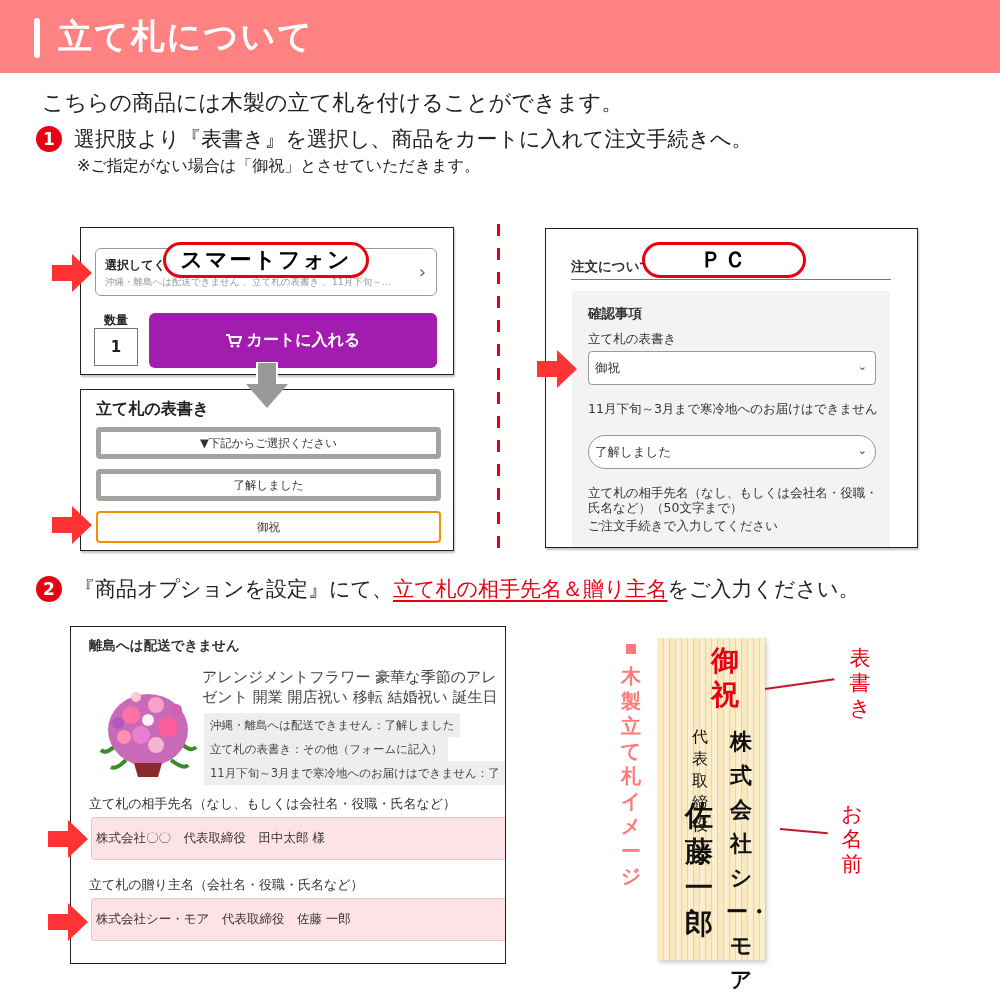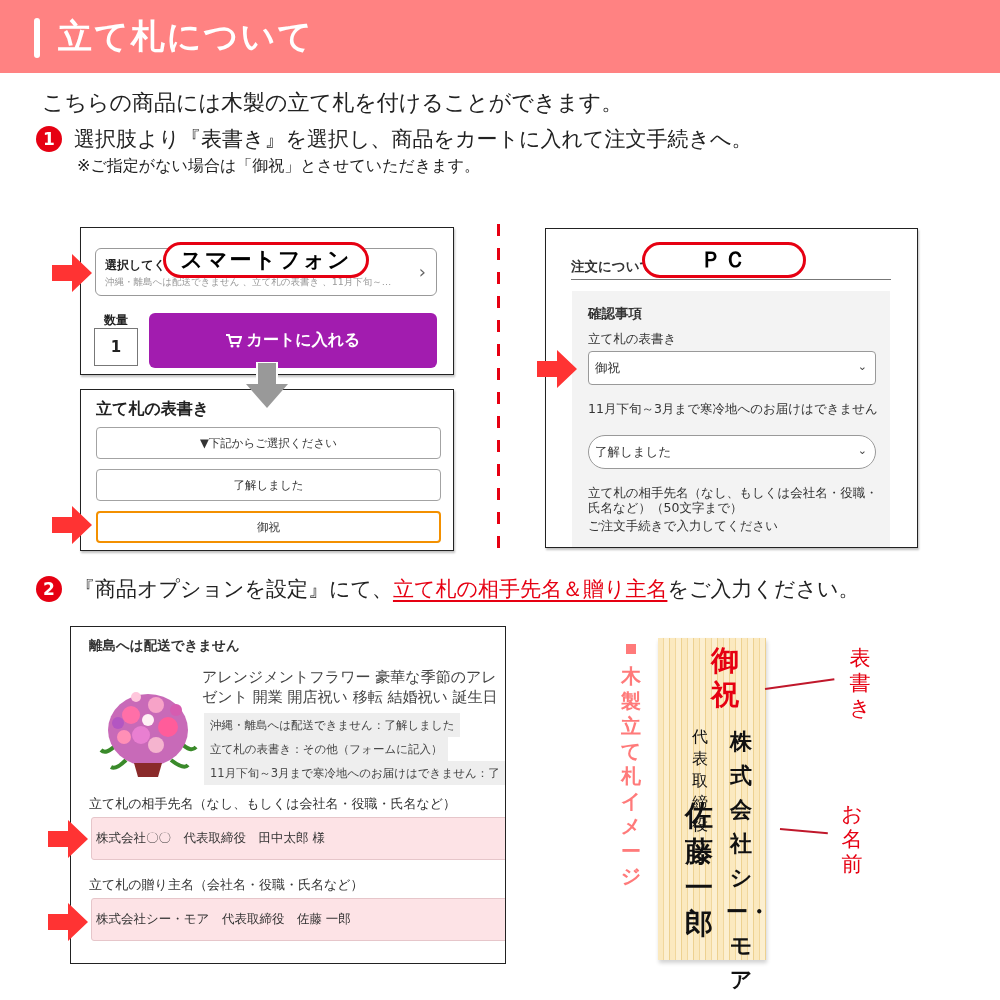--- a/index.html
+++ b/index.html
@@ -31,21 +31,21 @@
   .qty-label { position: absolute; left: 23px; top: 84px; font-size: 12px; font-weight: bold; color: #222; }
   .qty-box { position: absolute; left: 13px; top: 100px; width: 44px; height: 38px; border: 1px solid #777; background: #fff; display: flex; align-items: center; justify-content: center; font-size: 15px; font-weight: bold; }
   .cart-btn { position: absolute; left: 68px; top: 85px; width: 288px; height: 55px; background: #a21caf; border-radius: 6px; color: #fff; font-size: 16px; font-weight: bold; display: flex; align-items: center; justify-content: center; }
   .cart-btn .cart-icon { margin-right: 5px; font-size: 14px; }
 
   .down-arrow { position: absolute; left: 246px; top: 362px; width: 42px; height: 46px; z-index: 4; }
 
   
   .sp-box2 { position: absolute; left: 80px; top: 389px; width: 374px; height: 162px; border: 1.5px solid #222; background: #fff; box-shadow: 1px 2px 2px rgba(0,0,0,0.25); }
   .sp-box2 .h { position: absolute; left: 15px; top: 9px; font-size: 16px; font-weight: bold; color: #222; }
-  .opt { position: absolute; left: 15px; width: 345px; height: 32px; border: 1px solid #a3a3a3; border-radius: 4px; background: #fff; display: flex; align-items: center; justify-content: center; font-size: 11.5px; color: #333; }
+  .opt { position: absolute; left: 15px; width: 345px; height: 32px; border: 5px solid #a3a3a3; border-radius: 4px; background: #fff; display: flex; align-items: center; justify-content: center; font-size: 11.5px; color: #333; }
   .opt.sel { border: 2px solid #f39000; }
 
   
   .r-arrow { position: absolute; width: 40px; height: 38px; z-index: 5; }
 
   
   .divider { position: absolute; left: 497px; top: 224px; width: 3px; height: 330px; background: repeating-linear-gradient(to bottom, #e60012 0 12px, transparent 12px 24px); }
 
   
   .pc-box { position: absolute; left: 545px; top: 228px; width: 373px; height: 320px; border: 1.5px solid #222; background: #fff; box-shadow: 1px 2px 2px rgba(0,0,0,0.25); }

